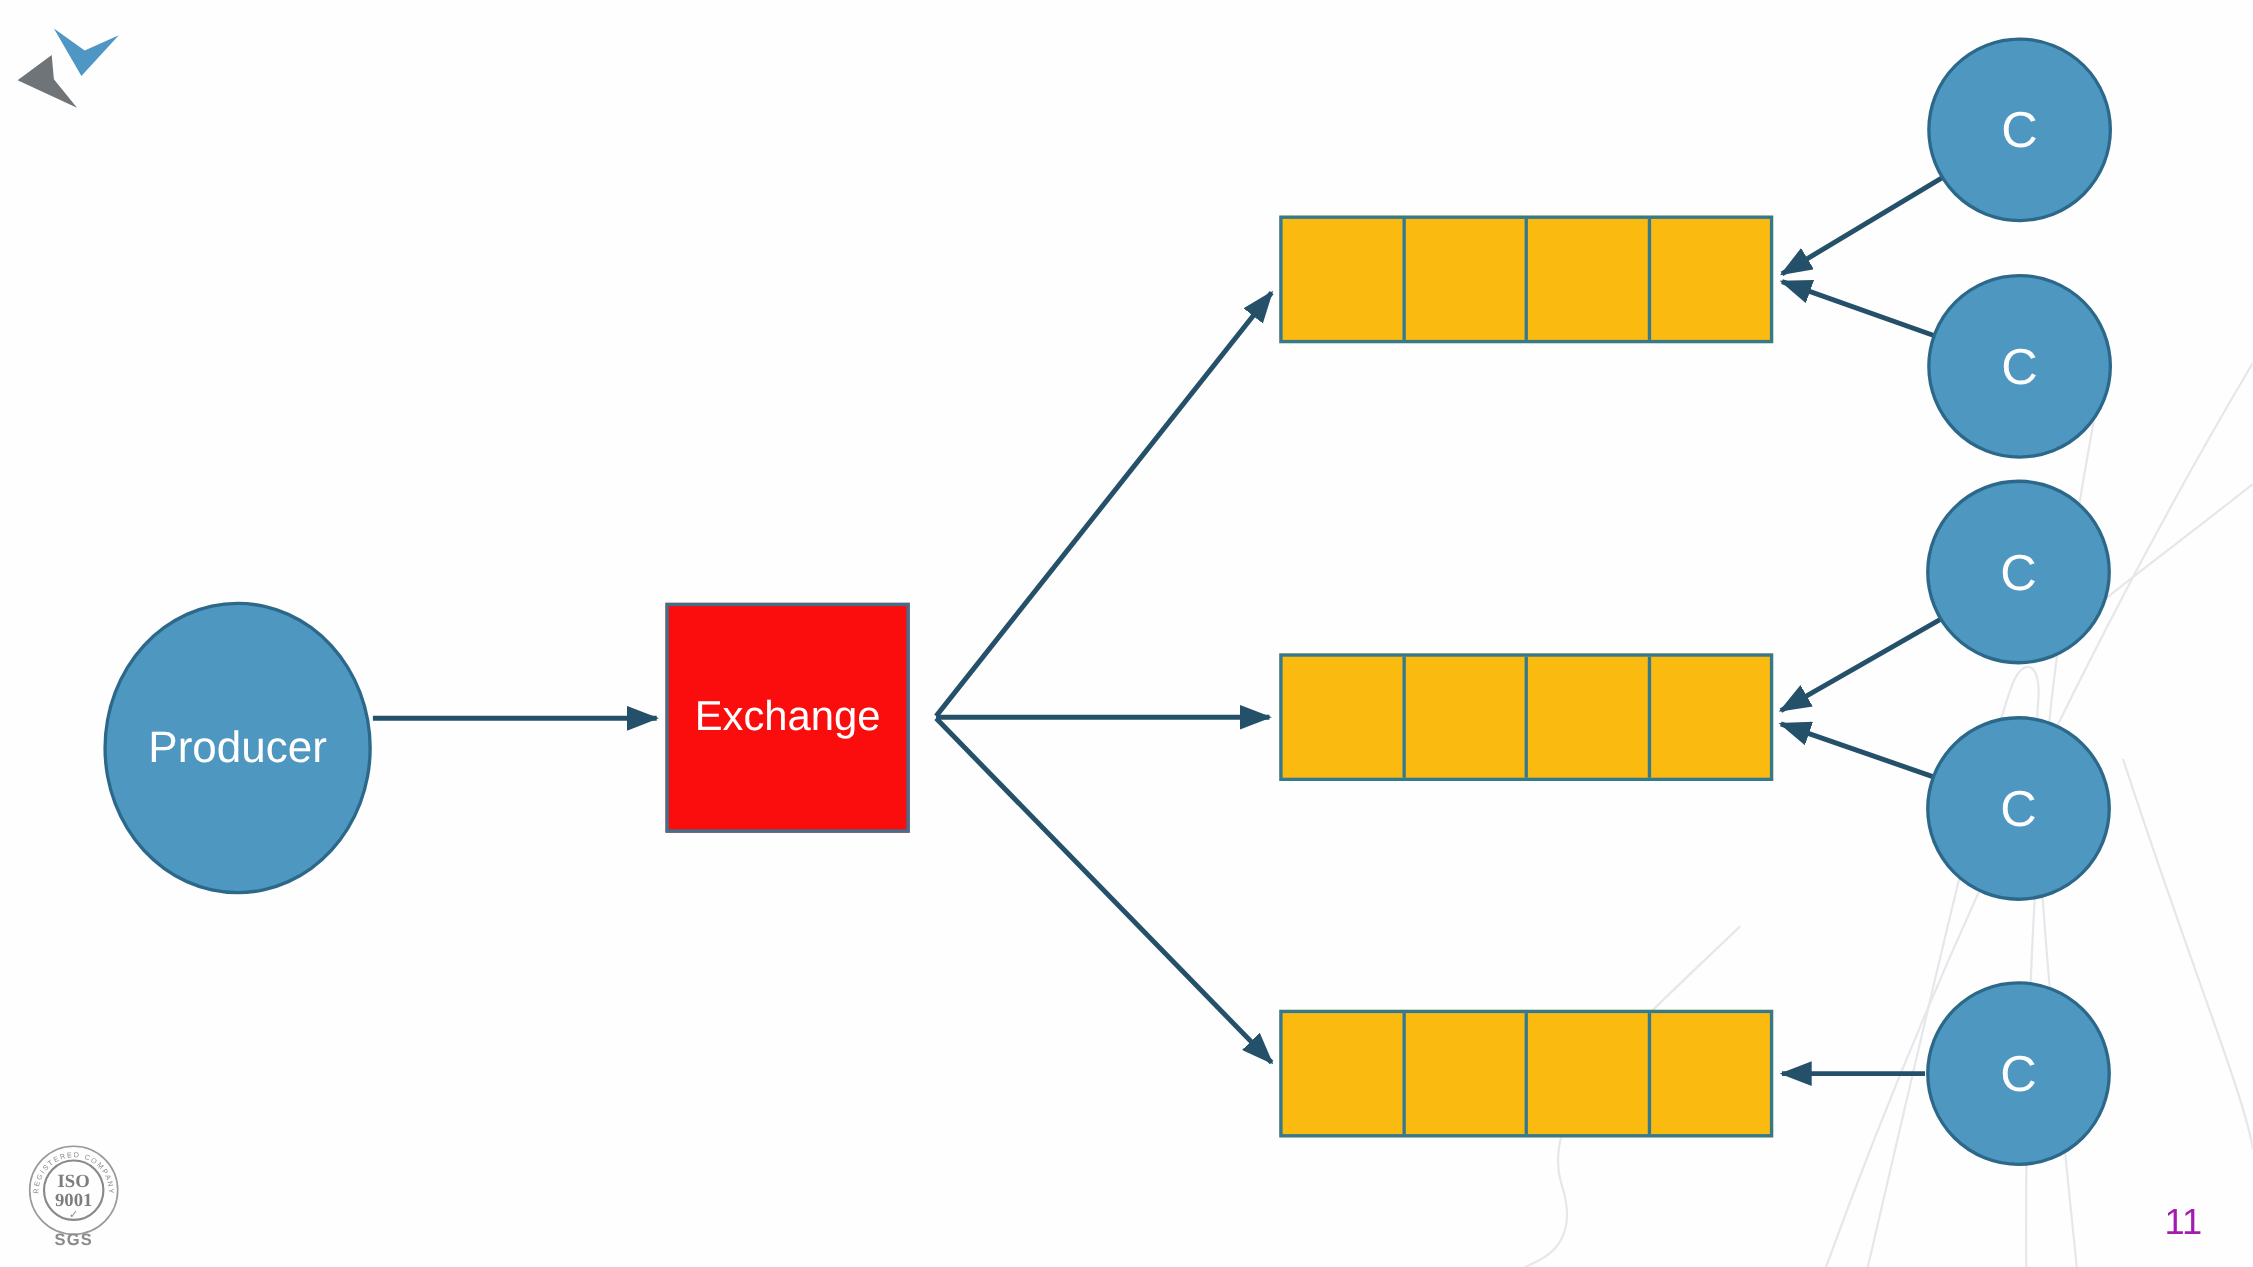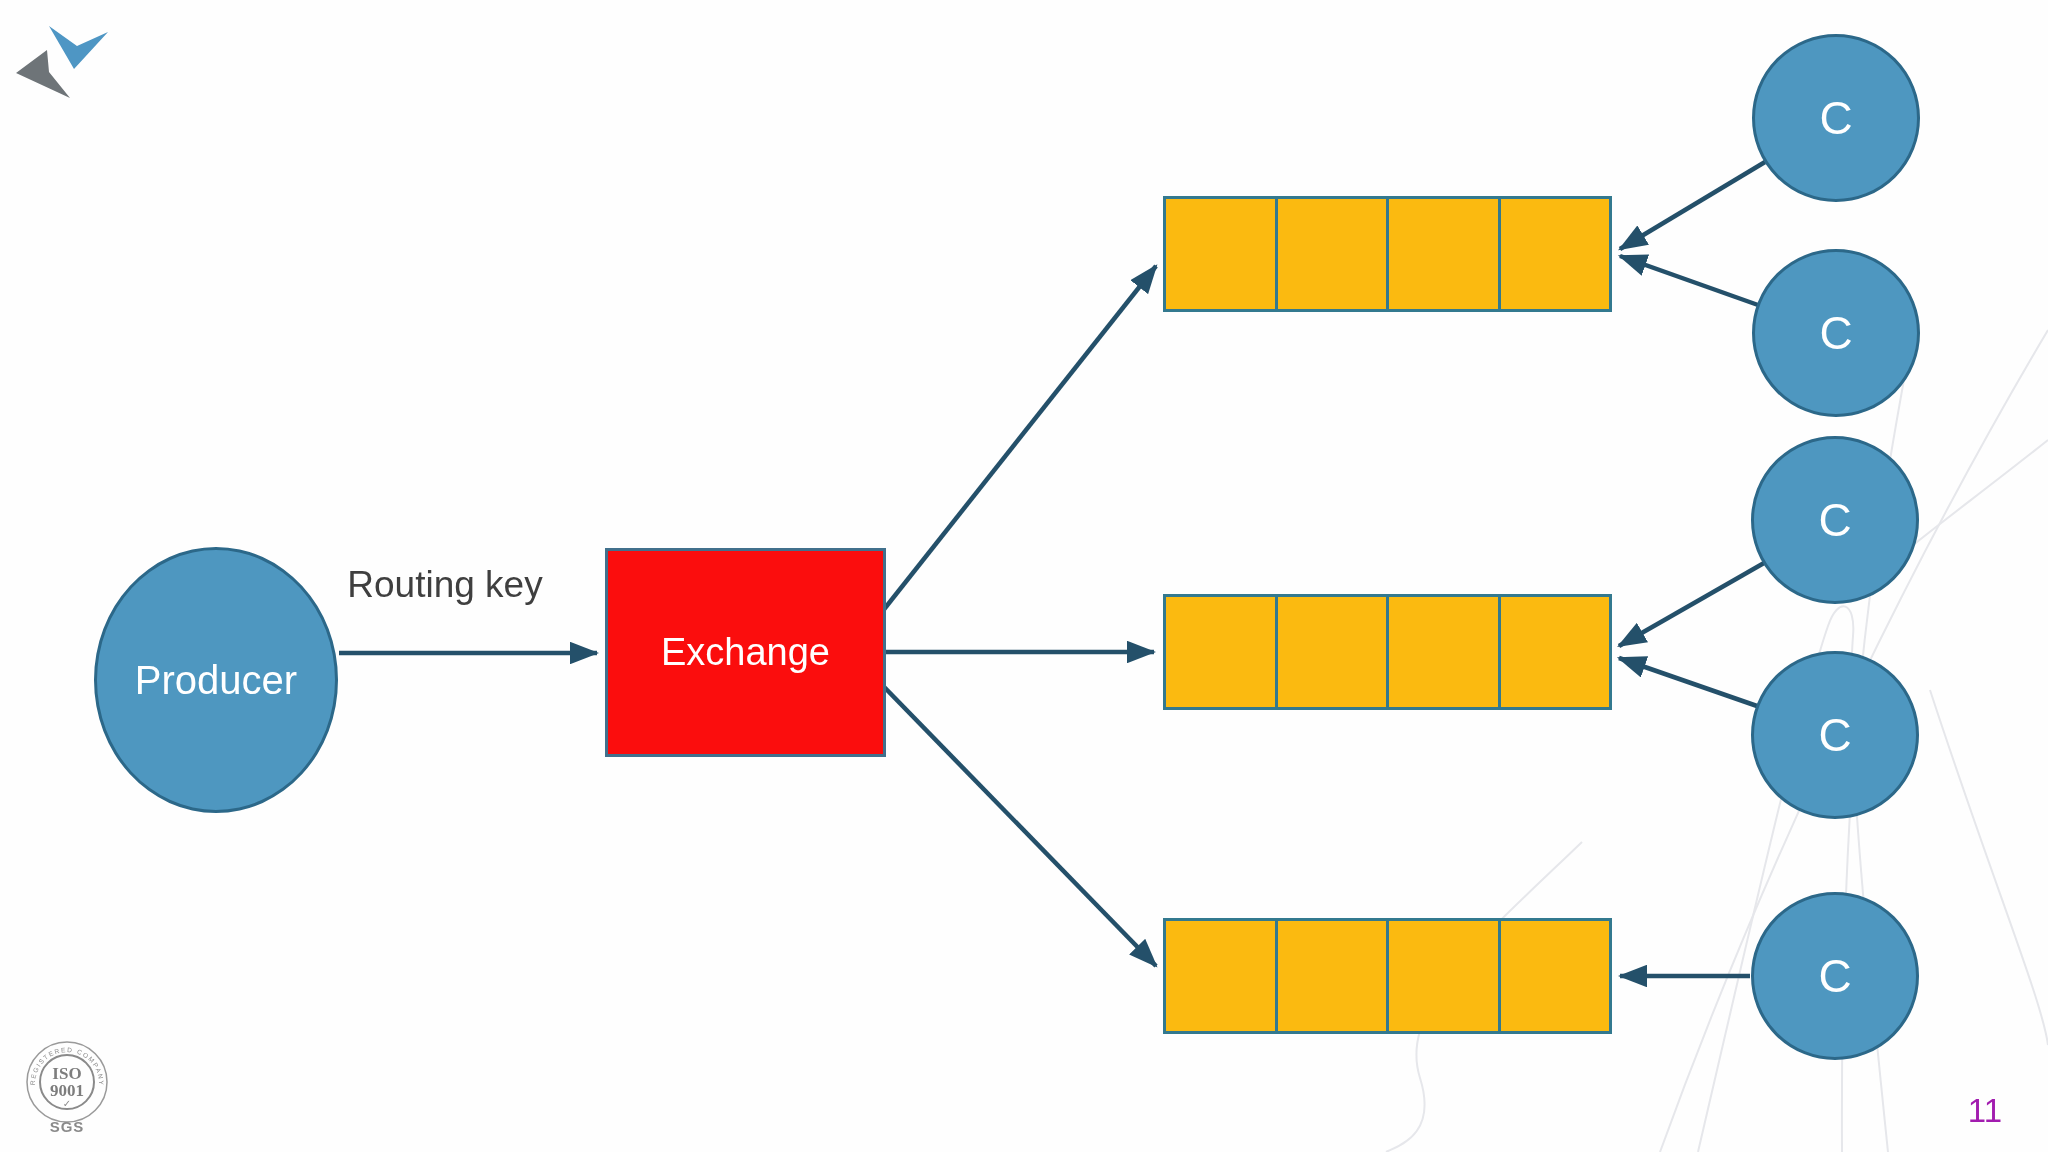--- a/index.html
+++ b/index.html
@@ -37,21 +37,21 @@
     border: 3px solid #2C6889;
     box-sizing: border-box;
     display: flex; align-items: center; justify-content: center;
   }
   .producer .node-label { font-size: 40px; color: #ffffff; }
 
   
   .exchange {
     position: absolute;
     left: 605px; top: 548px;
-    width: 281px; height: 209px;
+    width: 222px; height: 209px;
     background: #FB0D0D;
     border: 3px solid #41708C;
     box-sizing: border-box;
     display: flex; align-items: center; justify-content: center;
   }
   .exchange .node-label { font-size: 38px; color: #ffffff; }
 
   
   .routing-key {
     position: absolute;
@@ -142,21 +142,20 @@
       <path d="M 1764 563 L 1619 646" marker-end="url(#ah)"></path>
       <path d="M 1757 706 L 1619 658" marker-end="url(#ah)"></path>
       <path d="M 1750 976 L 1620 976" marker-end="url(#ah)"></path>
     </g>
   </svg>
 
   <div class="producer">
     <span class="node-label">Producer</span>
   </div>
 
-  <div class="routing-key">Routing key</div>
 
   <div class="exchange">
     <span class="node-label">Exchange</span>
   </div>
 
   <div class="queue queue-1">
     <div class="cell"></div>
     <div class="cell"></div>
     <div class="cell"></div>
     <div class="cell"></div>

